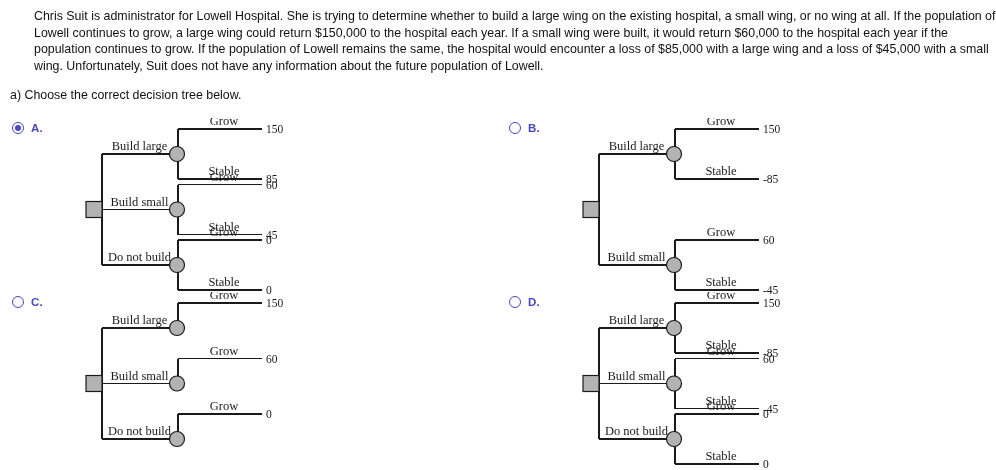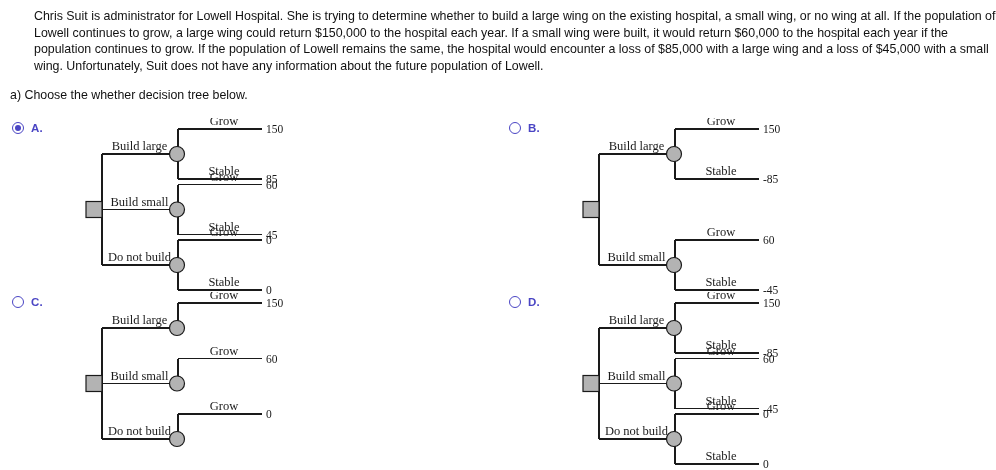--- a/index.html
+++ b/index.html
@@ -93,21 +93,21 @@
   }
   .lbl-branch { font-size: 12.5px; }
   .lbl-state  { font-size: 12.5px; }
   .lbl-value  { font-size: 11.5px; }
 </style>
 </head>
 <body>
 
 <div id="problem-text">Chris Suit is administrator for Lowell Hospital. She is trying to determine whether to build a large wing on the existing hospital, a small wing, or no wing at all. If the population of Lowell continues to grow, a large wing could return $150,000 to the hospital each year. If a small wing were built, it would return $60,000 to the hospital each year if the population continues to grow. If the population of Lowell remains the same, the hospital would encounter a loss of $85,000 with a large wing and a loss of $45,000 with a small wing. Unfortunately, Suit does not have any information about the future population of Lowell.</div>
 
-<div id="prompt-a">a) Choose the whether decision tree below.</div>
+<div id="prompt-a">a) Choose the correct decision tree below.</div>
 
 <div class="option" id="option-A">
   <div class="opt-header">
     <span class="radio checked"></span>
     <span class="opt-letter">A.</span>
   </div>
   <div class="tree-host">
       <svg class="tree-svg" width="495" height="178" viewBox="0 0 495 178">
         <line x1="102" y1="36" x2="102" y2="147" stroke="#1a1a1a" stroke-width="1.3" shape-rendering="crispEdges"></line>
         <line x1="102" y1="36" x2="169.5" y2="36" stroke="#1a1a1a" stroke-width="1.3" shape-rendering="crispEdges"></line>

